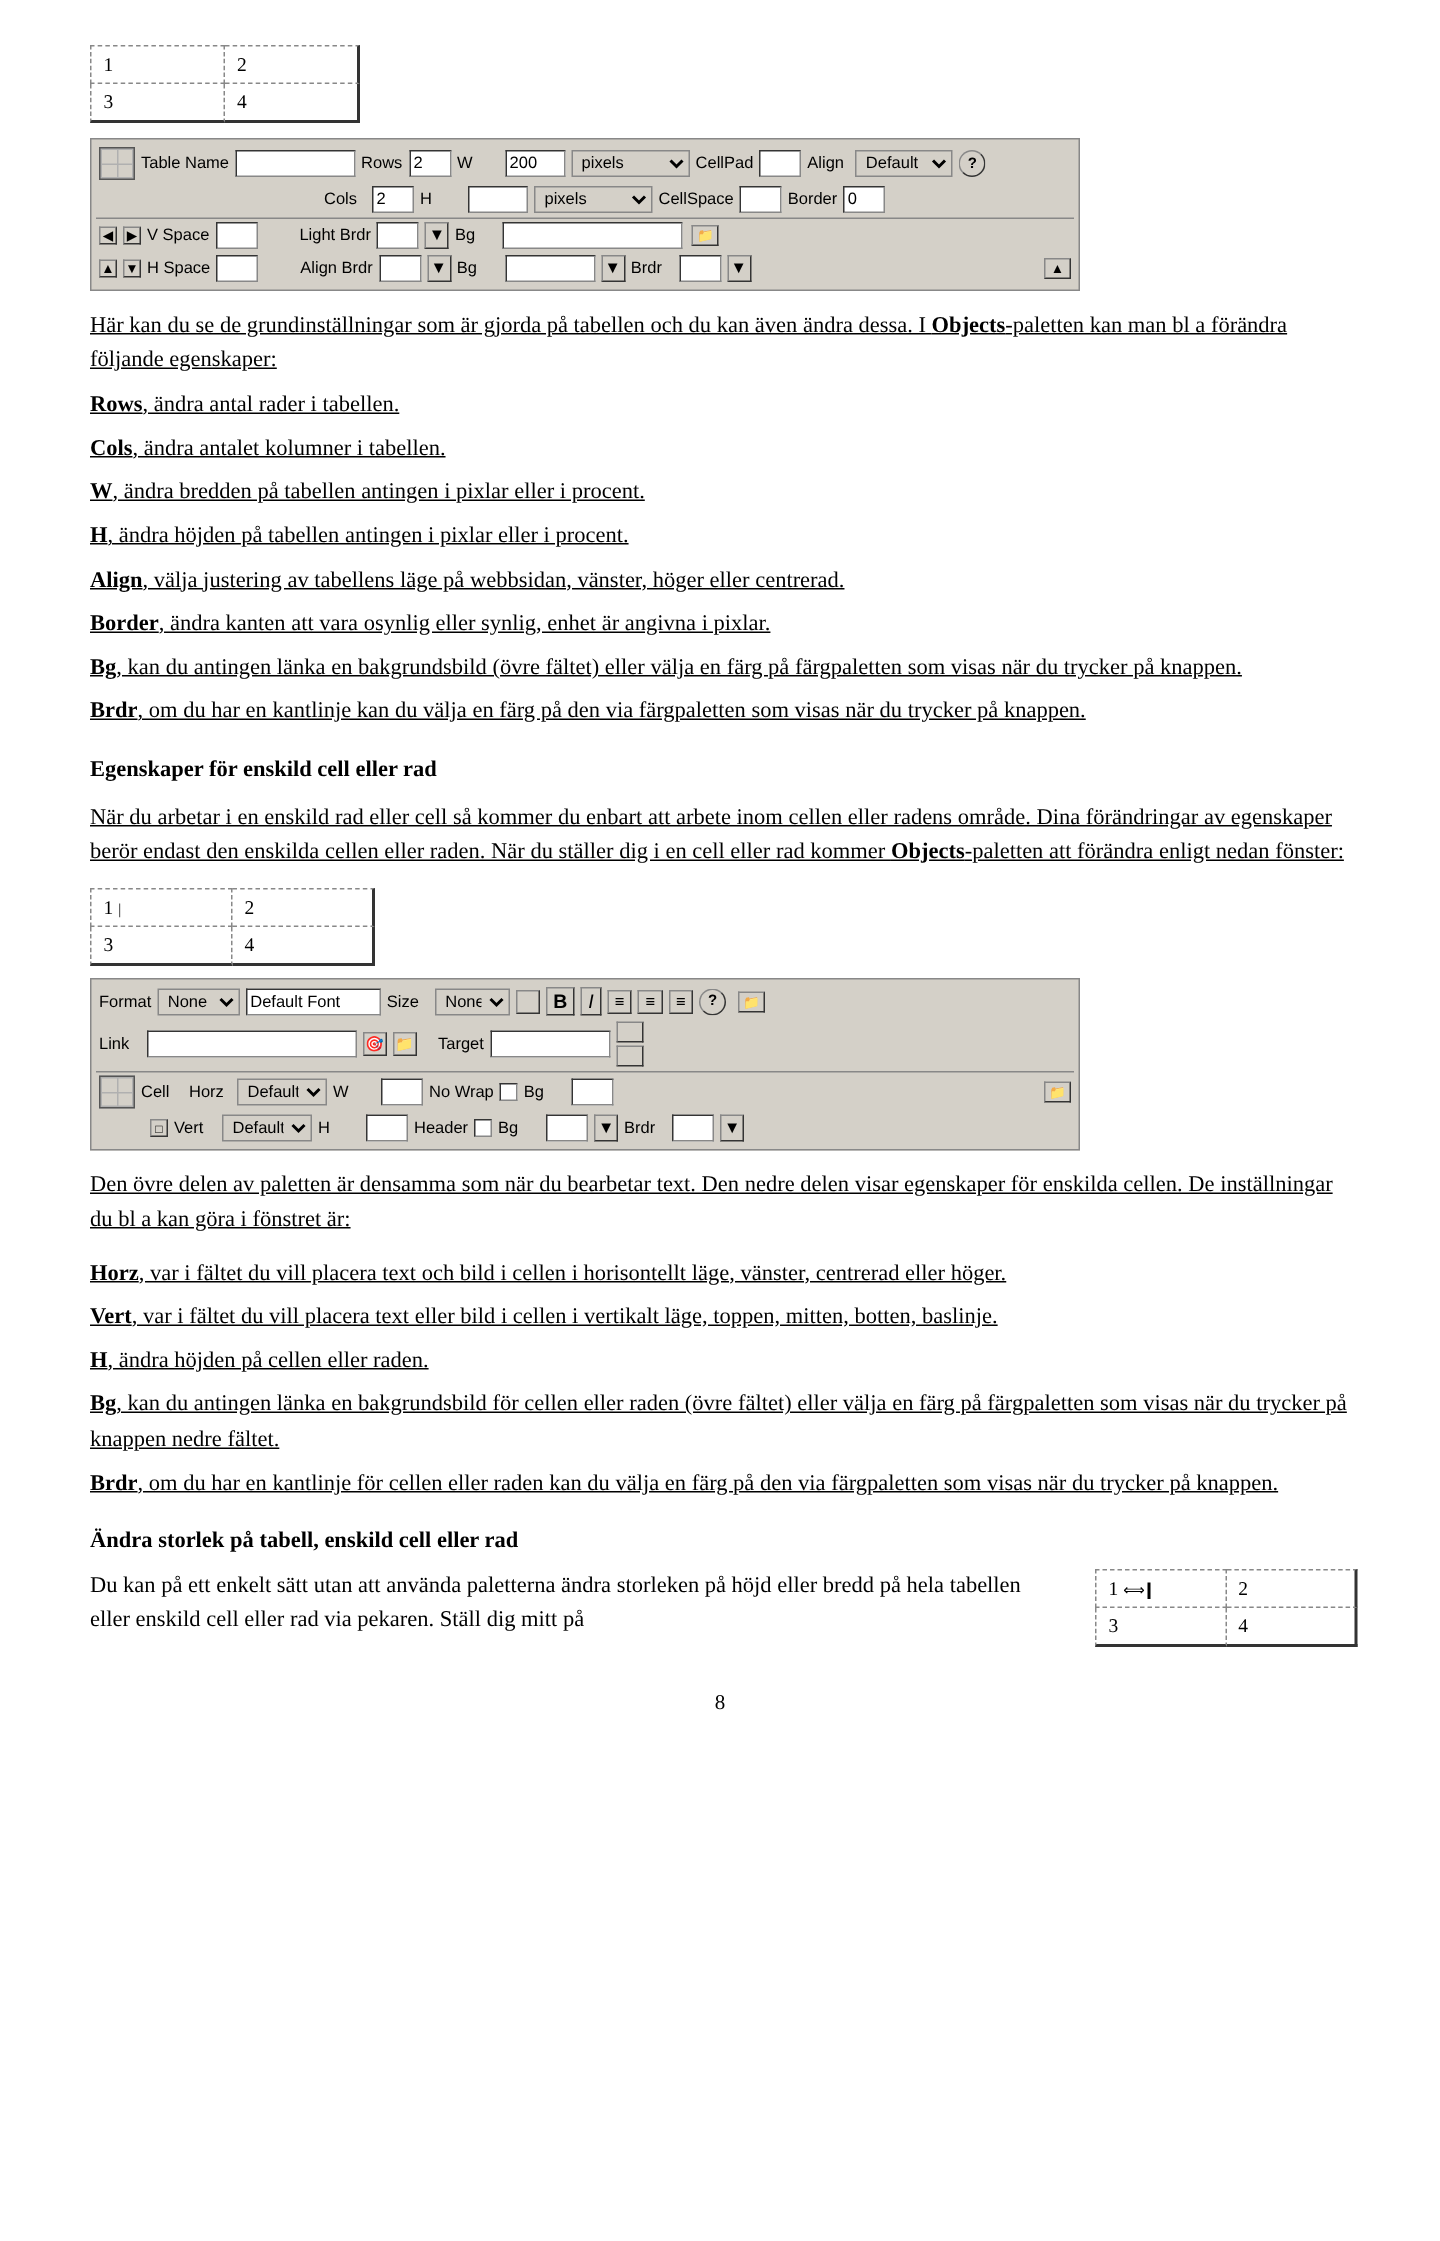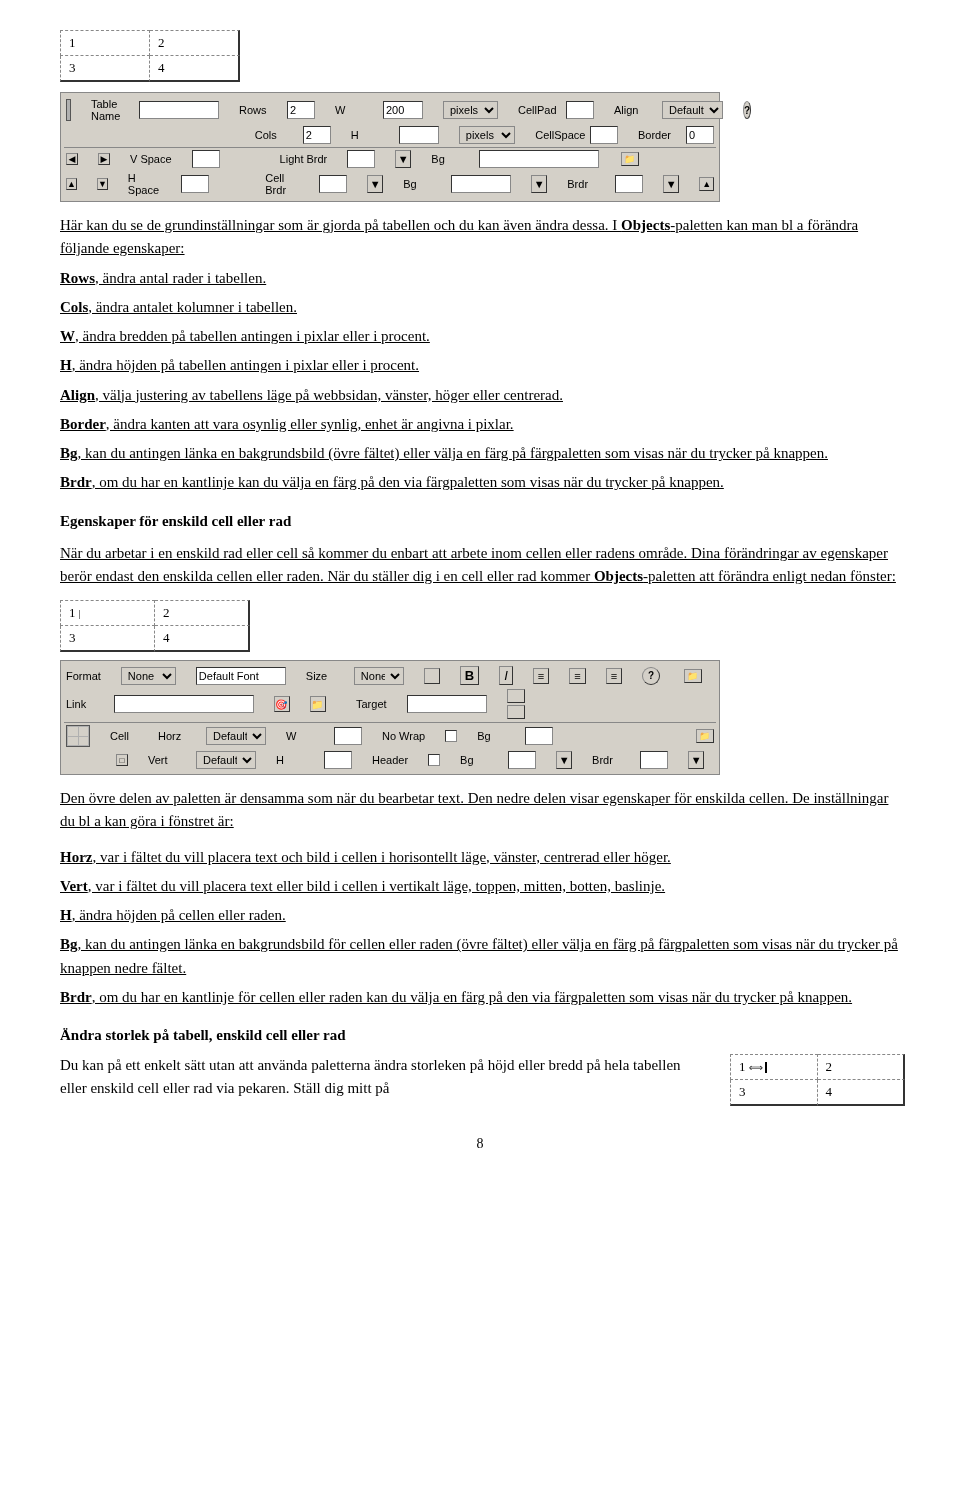--- a/index.html
+++ b/index.html
@@ -39,21 +39,21 @@
       background: #d4d0c8;
       width: 660px;
       margin: 4px 0 10px 0;
       padding: 3px;
       font-size: 12px;
       font-family: Arial, sans-serif;
     }
     .panel-row {
       display: flex;
       align-items: center;
-      gap: 20px;
+      gap: 4px;
       padding: 2px 2px;
     }
     .panel-label {
       font-size: 11px;
       min-width: 28px;
     }
     .panel-input {
       border: 1px inset #888;
       background: #fff;
       height: 18px;
@@ -246,21 +246,21 @@
       <div style="width:18px;height:14px;border:1px outset #888;background:#d4d0c8;font-size:9px;display:flex;align-items:center;justify-content:center;">📁</div>
     </div>
   </div>
 
   <div class="panel-row">
     <div style="width:12px;height:12px;border:1px outset #888;background:#d4d0c8;font-size:9px;display:flex;align-items:center;justify-content:center;">▲</div>
     <div style="width:12px;height:12px;border:1px outset #888;background:#d4d0c8;font-size:9px;display:flex;align-items:center;justify-content:center;">▼</div>
     <span class="panel-label">H Space</span>
     <input class="panel-input panel-input-sm" type="text" style="">
     <span style="display:inline-block;width:20px;"></span>
-    <span class="panel-label">Cell Brdr</span>
+    <span class="panel-label">Align Brdr</span>
     <input class="panel-input panel-input-sm" type="text" style="">
     <div class="panel-btn" style="width:16px;">▼</div>
     <span class="panel-label">Bg</span>
     <input class="panel-input" type="text" style="width: 60px;">
     <div class="panel-btn" style="width:16px;">▼</div>
     <span class="panel-label">Brdr</span>
     <input class="panel-input panel-input-sm" type="text" style="">
     <div class="panel-btn" style="width:16px;">▼</div>
     <div style="width:18px;height:14px;border:1px outset #888;background:#d4d0c8;font-size:9px;display:flex;align-items:center;justify-content:center;margin-left:auto;">▲</div>
   </div>

